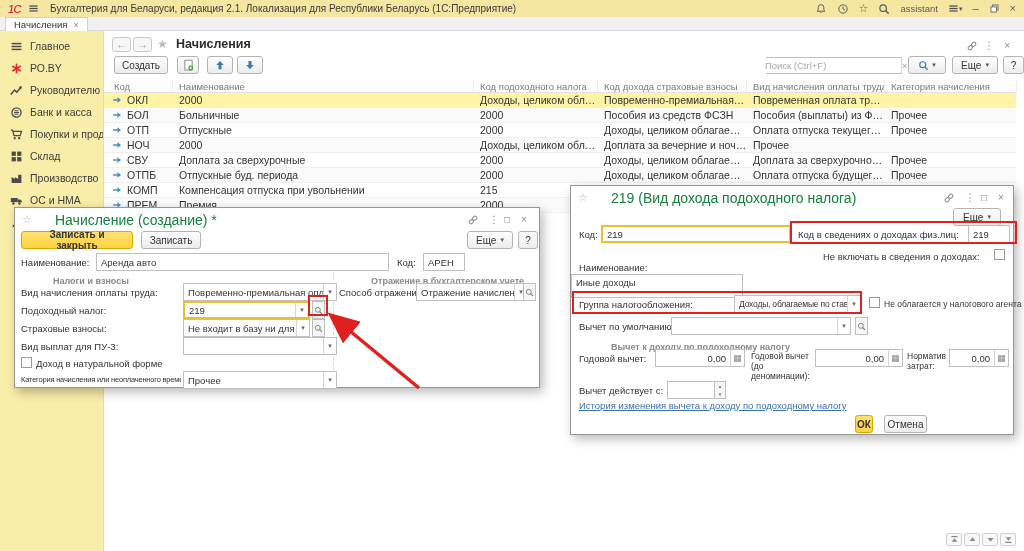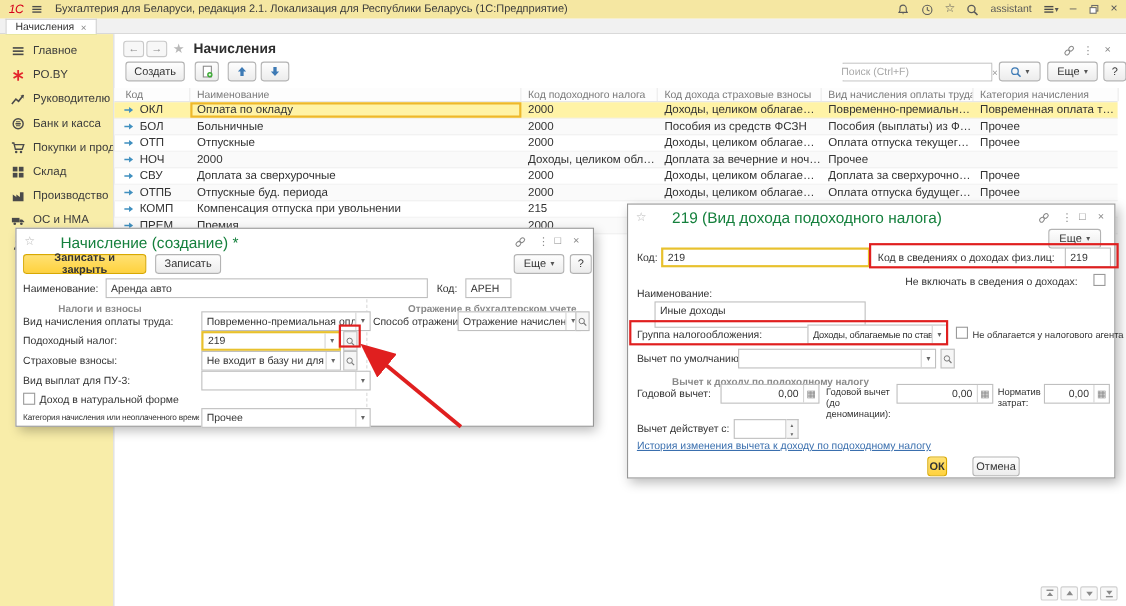--- a/index.html
+++ b/index.html
@@ -382,21 +382,20 @@
         <div class="th">Вид начисления оплаты труда</div>
         <div class="th">Категория начисления</div>
       </div>
       <div class="trow sel">
         <div class="tc c1">
             <svg width="10" height="10">
               <use href="#s-item"></use>
             </svg>
             <span>ОКЛ</span>
           </div>
-        <div class="tc hl">Оплата по окладу</div>
           <div class="tc">2000</div>
         <div class="tc">Доходы, целиком облагаемые страховы...</div>
           <div class="tc">Повременно-премиальная оплата труда</div>
           <div class="tc">Повременная оплата труда</div>
       </div>
       <div class="trow">
         <div class="tc c1">
             <svg width="10" height="10">
               <use href="#s-item"></use>
             </svg>
@@ -624,21 +623,21 @@
       </div>
     <span class="lbl" style="left:227px;top:43px">Код в сведениях о доходах физ.лиц:</span>
     <div class="field" style="left:397px;top:39px;width:42px">
         <span class="val">219</span>
       </div>
 
     <span class="lbl" style="left:252px;top:65px">Не включать в сведения о доходах:</span>
     <span class="cb" style="left:423px;top:63px"></span>
 
     <span class="lbl" style="left:8px;top:76px">Наименование:</span>
-    <div class="field" style="left:24px;top:88px;width:192px;height:24px;align-items:center">
+    <div class="field" style="left:0;top:88px;width:172px;height:24px;align-items:center">
         <span class="val" style="align-self:flex-start;padding-top:2px">Иные доходы</span>
       </div>
 
     <span class="lbl" style="left:8px;top:113px">Группа налогообложения:</span>
     <div class="field" style="left:163px;top:109px;width:127px">
         <span class="val" style="font-size:8.5px;letter-spacing:-0.2px">Доходы, облагаемые по ставке 13%</span>
         <span class="dd">▾</span>
       </div>
     <span class="cb" style="left:298px;top:111px"></span>
     <span class="lbl" style="left:313px;top:113px;font-size:8.5px">Не облагается у налогового агента</span>
@@ -676,21 +675,21 @@
     <div class="field" style="left:96px;top:195px;width:48px">
         <span class="val"></span>
       </div>
     <div class="spin" style="left:144px;top:195px">
         <span>▴</span>
         <span>▾</span>
       </div>
 
     <span class="link" style="left:8px;top:214px">История изменения вычета к доходу по подоходному налогу</span>
 
-    <button class="btn yellow" style="position:absolute;left:272px;top:229px;width:16px">
+    <button class="btn yellow" style="position:absolute;left:284px;top:229px;width:16px">
         <span>ОК</span>
       </button>
     <button class="btn" style="position:absolute;left:313px;top:229px;width:43px">
         <span>Отмена</span>
       </button>
   </div>
 
   <div class="redbox" style="left:308px;top:295px;width:20px;height:21px"></div>
   <div class="redbox" style="left:790px;top:221px;width:227px;height:23px"></div>
   <div class="redbox" style="left:572px;top:291px;width:290px;height:23px"></div>

